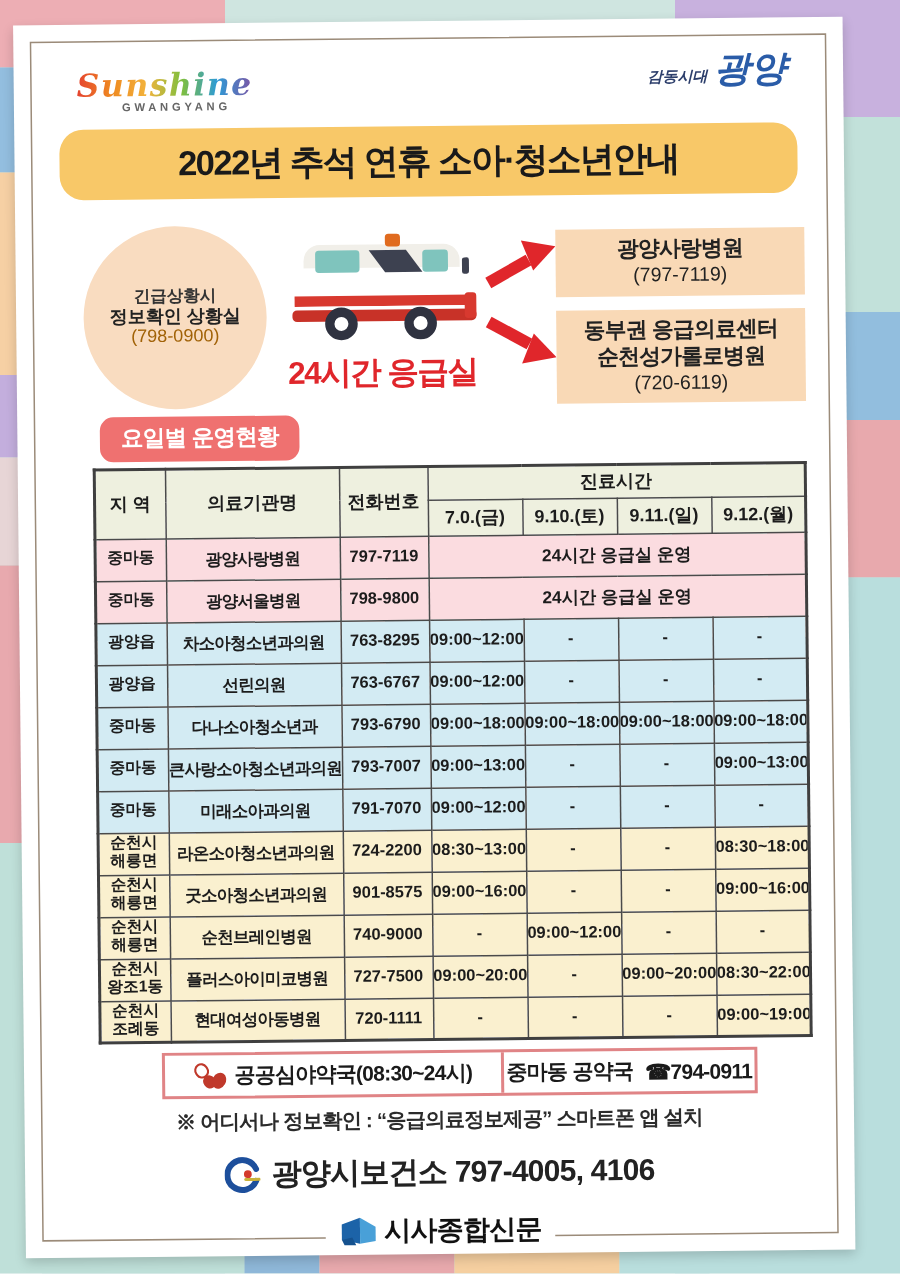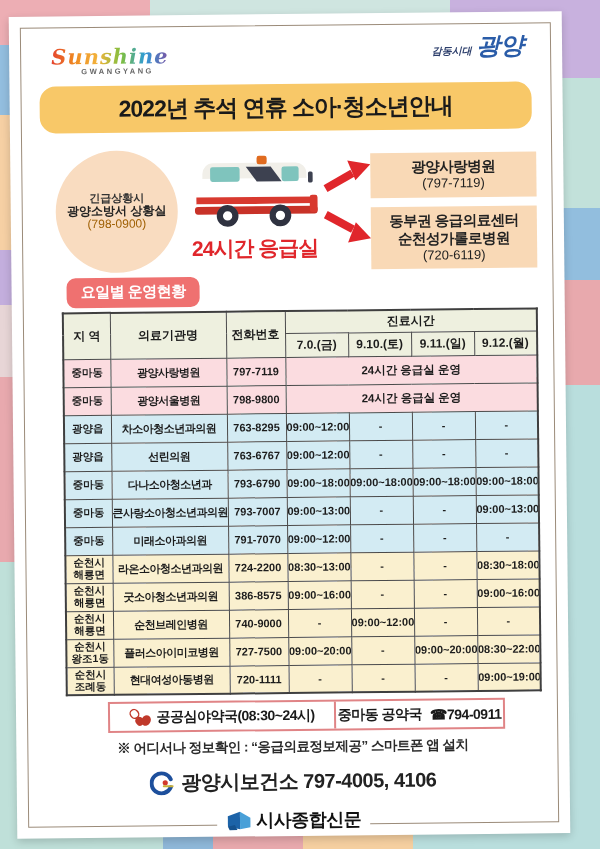--- a/index.html
+++ b/index.html
@@ -149,21 +149,21 @@
     <span class="large">광양</span>
   </div>
 
   <div class="title">
     <span>2022년 추석 연휴 소아·청소년</span>
     <span>안내</span>
   </div>
 
   <div class="e-circle">
     <div class="l1">긴급상황시</div>
-    <div class="l2">광양소방서 상황실</div>
+    <div class="l2">정보확인 상황실</div>
     <div class="l3">(798-0900)</div>
   </div>
 
   <svg class="ambulance" viewBox="0 0 170 100">
     <rect x="18" y="12" width="134" height="34" rx="14" fill="#f1efe9"></rect>
     <rect x="12" y="32" width="148" height="30" fill="#ffffff"></rect>
     <rect x="88" y="3" width="13" height="11" rx="3" fill="#e06b1f"></rect>
     <rect x="28" y="17" width="38" height="19" rx="3" fill="#7fc4bd"></rect>
     <polygon points="74,17 106,17 120,36 88,36" fill="#3d4150"></polygon>
     <rect x="120" y="17" width="22" height="19" rx="3" fill="#7fc4bd"></rect>
@@ -307,21 +307,21 @@
         <td>-</td>
         <td>-</td>
         <td>08:30~18:00</td>
       </tr>
       <tr class="row-yellow">
         <td class="region">
             <div class="r1">순천시</div>
             <div class="r2">해룡면</div>
           </td>
         <td class="name">굿소아청소년과의원</td>
-        <td>386-8575</td>
+        <td>901-8575</td>
         <td>09:00~16:00</td>
         <td>-</td>
         <td>-</td>
         <td>09:00~16:00</td>
       </tr>
       <tr class="row-yellow">
         <td class="region">
             <div class="r1">순천시</div>
             <div class="r2">해룡면</div>
           </td>

